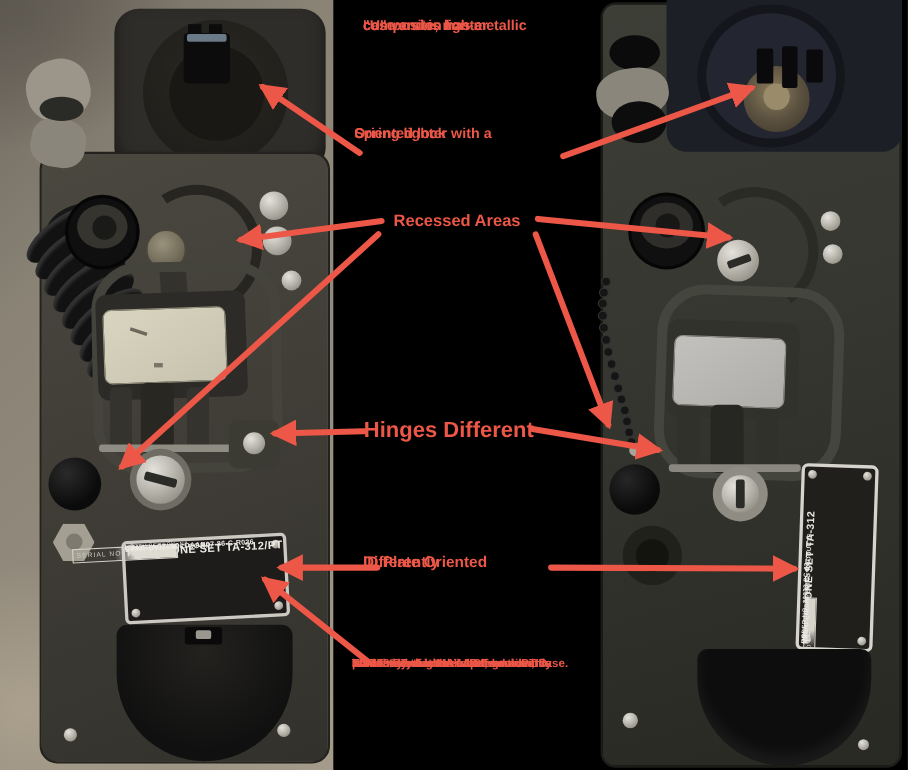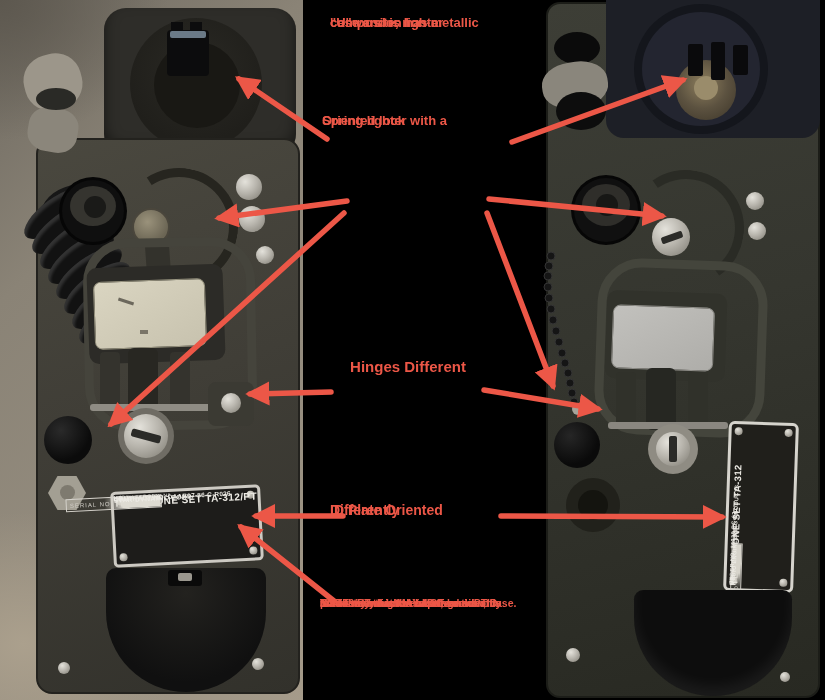--- a/index.html
+++ b/index.html
@@ -137,21 +137,21 @@
   .rp-bottom-dome{left:634px;top:590px;width:158px;height:106px;background:#0d0d0d;border-radius:14px 14px 120px 120px;box-shadow:inset 0 -10px 14px rgba(255,255,255,.06);}
   .rp-bscrew1{left:566px;top:648px;width:14px;height:14px;}
   .rp-bscrew2{left:780px;top:672px;width:10px;height:10px;}
 
   
   .note{color:var(--annotation-red);font-weight:bold;text-align:center;line-height:1.45;}
   .note div{position:static;}
   .note-top{left:330px;top:14px;width:190px;font-size:13px;}
   .note-spring{left:322px;top:112px;width:205px;font-size:13px;}
   .note-recessed{left:338px;top:190px;width:155px;font-size:15px;}
-  .note-hinges{left:328px;top:356px;width:160px;font-size:15px;}
+  .note-hinges{left:328px;top:377px;width:160px;font-size:20px;}
   .note-idplate{left:330px;top:500px;width:185px;font-size:14px;}
   .note-bottom{left:320px;top:597px;width:222px;font-size:10.5px;line-height:1.3;}
 
   #arrow-layer{left:0;top:0;width:825px;height:700px;color:var(--annotation-red);pointer-events:none;}
 </style>
 </head>
 <body>
 
 <div id="stage">
 
@@ -333,20 +333,21 @@
     <div>"U" version has a</div>
     <div>composite, non-metallic</div>
     <div>case and is lighter</div>
   </div>
 
   <div class="note note-spring">
     <div>Spring lighter with a</div>
     <div>Oriented lock</div>
   </div>
 
+  <div class="note note-recessed">Recessed Areas</div>
 
   <div class="note note-hinges">Hinges Different</div>
 
   <div class="note note-idplate">
     <div>ID Plate Oriented</div>
     <div>Differently</div>
   </div>
 
   <div class="note note-bottom">
     <div>NOTE: although this ID tag know,</div>

